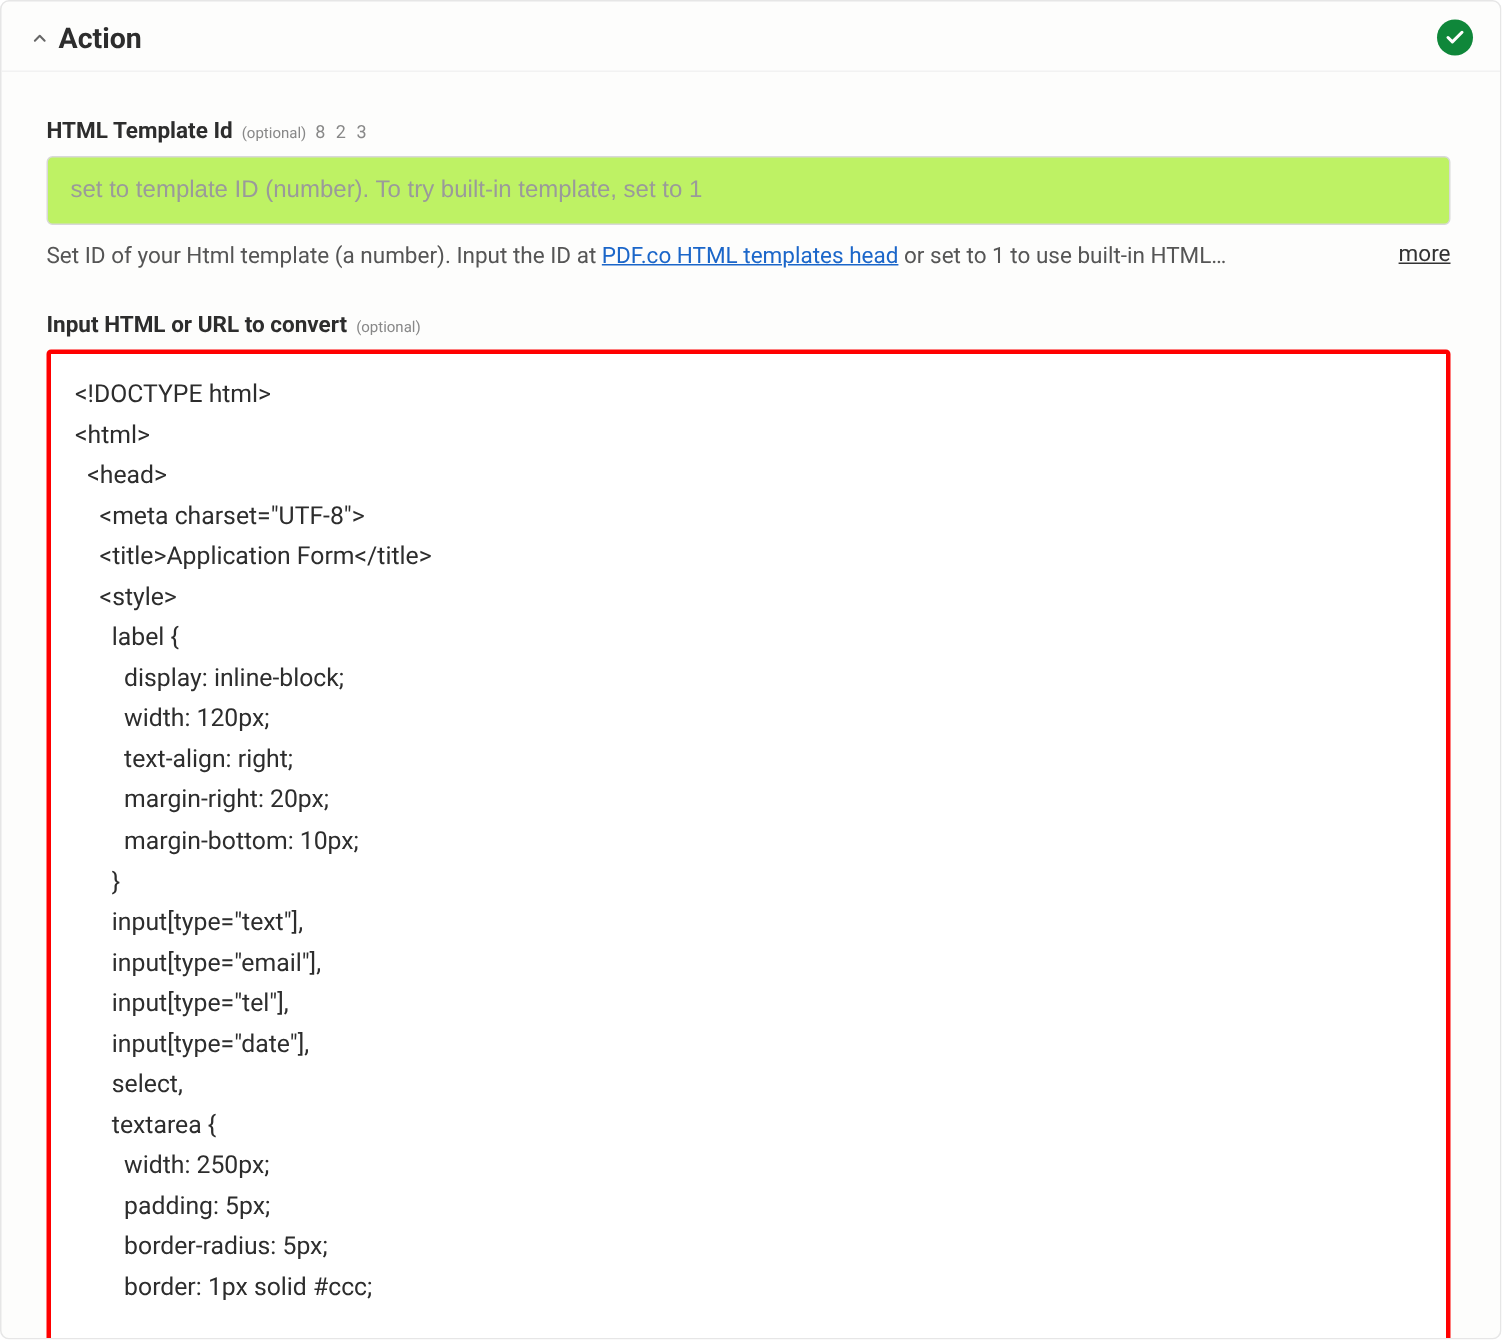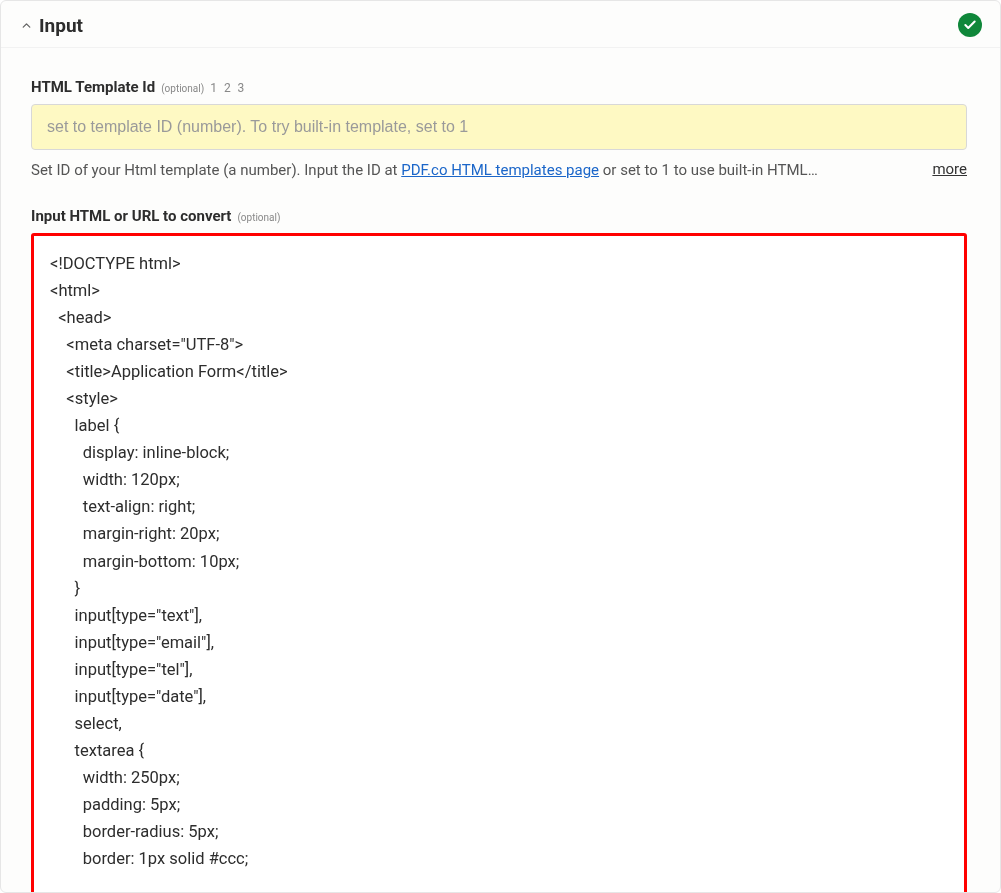--- a/index.html
+++ b/index.html
@@ -72,21 +72,21 @@
       font-size: 12px;
       letter-spacing: 2px;
     }
     .text-input {
       width: 100%;
       border: 1px solid #d8d8d8;
       border-radius: 4px;
       padding: 13px 15px;
       font-size: 16px;
       color: #333;
-      background: #fef9c3;
+      background: #bef264;
       margin-bottom: 10px;
     }
     .text-input::placeholder { color: #9a9a9a; }
     .help-row {
       display: flex;
       align-items: flex-start;
       gap: 12px;
       margin-bottom: 26px;
     }
     .help-text {
@@ -128,39 +128,39 @@
 </head>
 <body>
 
 <div class="panel">
   <div class="panel-header">
     <span class="chevron">
       <svg width="13" height="13" viewBox="0 0 24 24" fill="none" stroke="currentColor" stroke-width="2.5" stroke-linecap="round" stroke-linejoin="round">
           <polyline points="18 15 12 9 6 15"></polyline>
         </svg>
     </span>
-    <div class="panel-title">Input</div>
+    <div class="panel-title">Action</div>
     <div class="status-ok">
       <svg width="14" height="14" viewBox="0 0 24 24" fill="none" stroke="white" stroke-width="3.5" stroke-linecap="round" stroke-linejoin="round">
           <polyline points="20 6 9 17 4 12"></polyline>
         </svg>
     </div>
   </div>
 
   <div class="panel-body">
 
     <div class="field-label">
       <span>HTML Template Id</span>
       <span class="label-suffix">(optional)</span>
-      <span class="label-hint">1 2 3</span>
+      <span class="label-hint">8 2 3</span>
     </div>
     <input type="text" class="text-input" placeholder="set to template ID (number). To try built-in template, set to 1" style="">
     <div class="help-row">
       <div class="help-text">
-        <span>Set ID of your Html template (a number). Input the ID at </span><a href="#">PDF.co HTML templates page</a><span> or set to </span><span class="mono">1</span><span> to use built-in HTML…</span>
+        <span>Set ID of your Html template (a number). Input the ID at </span><a href="#">PDF.co HTML templates head</a><span> or set to </span><span class="mono">1</span><span> to use built-in HTML…</span>
       </div>
       <a href="#" class="more-link">more</a>
     </div>
 
     <div class="field-label">
       <span>Input HTML or URL to convert</span>
       <span class="label-suffix">(optional)</span>
     </div>
     <div class="textarea-wrap">
       <textarea class="code-textarea" spellcheck="false" style="">&lt;!DOCTYPE html&gt;

